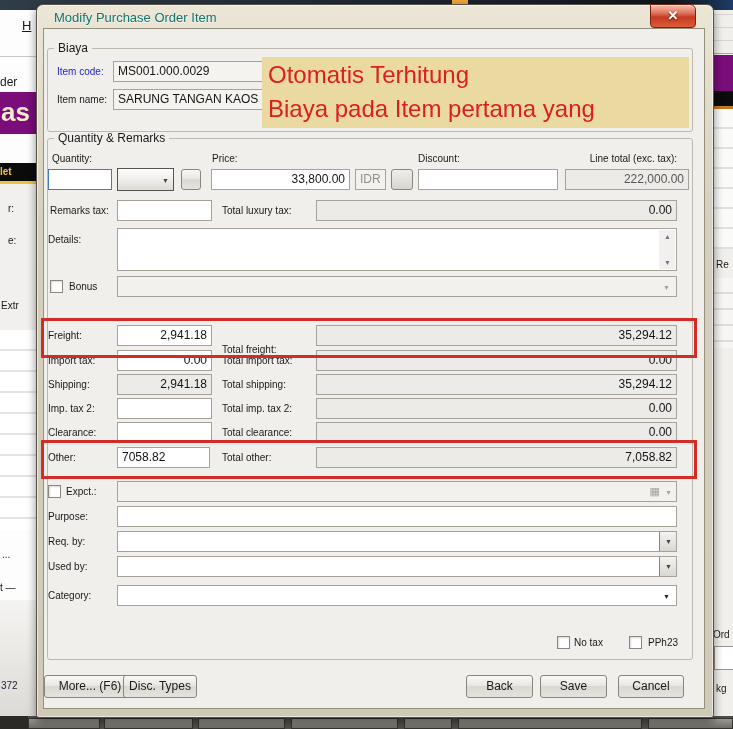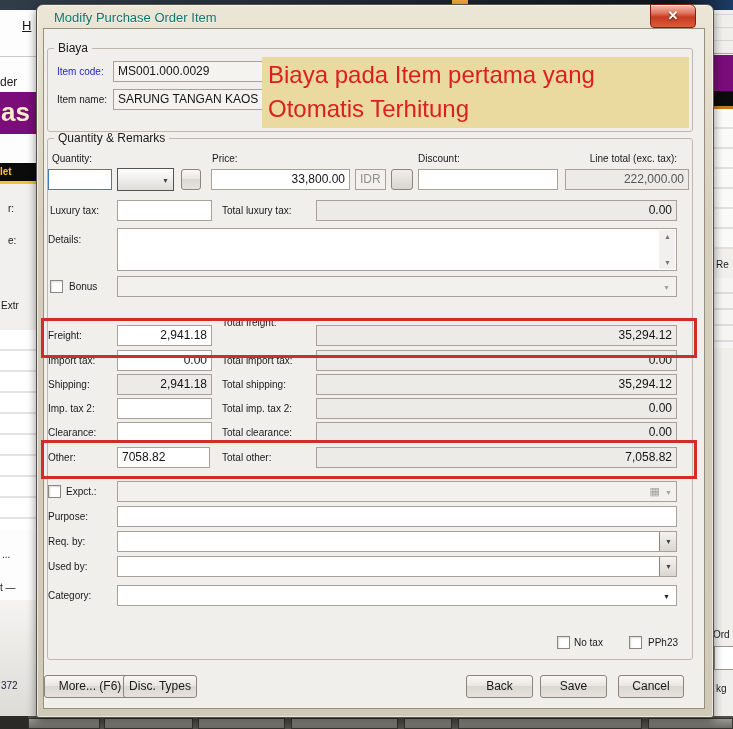--- a/index.html
+++ b/index.html
@@ -108,22 +108,22 @@
 <div id="dlg-client"></div>
 
 <div class="grp" style="left:47px;top:48px;width:644px;height:82px"></div>
 <div class="grp-label" style="left:54px;top:42px">Biaya</div>
 <div class="lbl" style="left:57px;top:65px;color:#2525c9">Item code:</div>
 <div class="fld" style="left:113px;top:61px;width:150px;background:#f4f3f0">MS001.000.0029</div>
 <div class="lbl" style="left:57px;top:93px">Item name:</div>
 <div class="fld" style="left:113px;top:89px;width:150px;background:#f4f3f0">SARUNG TANGAN KAOS</div>
 
 <div id="annotation">
+  <div>Otomatis Terhitung</div>
   <div>Biaya pada Item pertama yang</div>
-  <div>Otomatis Terhitung</div>
 </div>
 
 <div class="grp" style="left:47px;top:138px;width:644px;height:520px"></div>
 <div class="grp-label" style="left:54px;top:132px">Quantity &amp; Remarks</div>
 
 <div class="lbl" style="left:52px;top:152px">Quantity:</div>
 <div class="lbl" style="left:212px;top:152px">Price:</div>
 <div class="lbl" style="left:418px;top:152px">Discount:</div>
 <div class="lbl" style="left:497px;top:152px;width:180px;text-align:right">Line total (exc. tax):</div>
 
@@ -134,21 +134,21 @@
   
   <span class="arrow" style="right:4px;top:8px">▼</span>
 </div>
 <div class="btn" style="left:181px;top:169px;width:20px;height:21px"></div>
 <div class="fld num" style="left:211px;top:169px;width:139px">33,800.00</div>
 <div class="fld ghost" style="left:355px;top:169px;width:31px">IDR</div>
 <div class="btn" style="left:391px;top:169px;width:22px;height:21px;background:linear-gradient(180deg,#efeeec,#d8d5cf)"></div>
 <div class="fld" style="left:418px;top:169px;width:140px"></div>
 <div class="fld num dis" style="left:565px;top:169px;width:124px;color:#555">222,000.00</div>
 
-<div class="lbl" style="left:50px;top:204px">Luxury tax:</div>
+<div class="lbl" style="left:50px;top:204px">Remarks tax:</div>
 <div class="fld" style="left:117px;top:200px;width:95px"></div>
 <div class="lbl" style="left:222px;top:204px">Total luxury tax:</div>
 <div class="fld num dis" style="left:316px;top:200px;width:361px">0.00</div>
 
 <div class="lbl" style="left:48px;top:233px">Details:</div>
 <div class="fld" style="left:117px;top:228px;width:560px;height:43px">
   <span></span>
   <div class="scrollcol">
     <span class="arrow" style="right:4px;top:3px;color:#777">▲</span>
     <span class="arrow" style="right:4px;bottom:3px;color:#777">▼</span>
@@ -157,21 +157,21 @@
 
 <div class="cb" style="left:50px;top:280px"></div>
 <div class="lbl" style="left:69px;top:280px">Bonus</div>
 <div class="fld ghost" style="left:117px;top:276px;width:560px">
   
   <span class="arrow gray" style="right:6px;top:7px">▼</span>
 </div>
 
 <div class="lbl" style="left:48px;top:329px">Freight:</div>
 <div class="fld num" style="left:117px;top:325px;width:95px">2,941.18</div>
-<div class="lbl" style="left:222px;top:316px">Total freight:</div>
+<div class="lbl" style="left:222px;top:343px">Total freight:</div>
 <div class="fld num dis" style="left:316px;top:325px;width:361px">35,294.12</div>
 
 <div class="lbl" style="left:48px;top:354px">Import tax:</div>
 <div class="fld num" style="left:117px;top:350px;width:95px">0.00</div>
 <div class="lbl" style="left:222px;top:354px">Total import tax:</div>
 <div class="fld num dis" style="left:316px;top:350px;width:361px">0.00</div>
 
 <div class="lbl" style="left:48px;top:378px">Shipping:</div>
 <div class="fld num dis" style="left:117px;top:374px;width:95px">2,941.18</div>
 <div class="lbl" style="left:222px;top:378px">Total shipping:</div>

